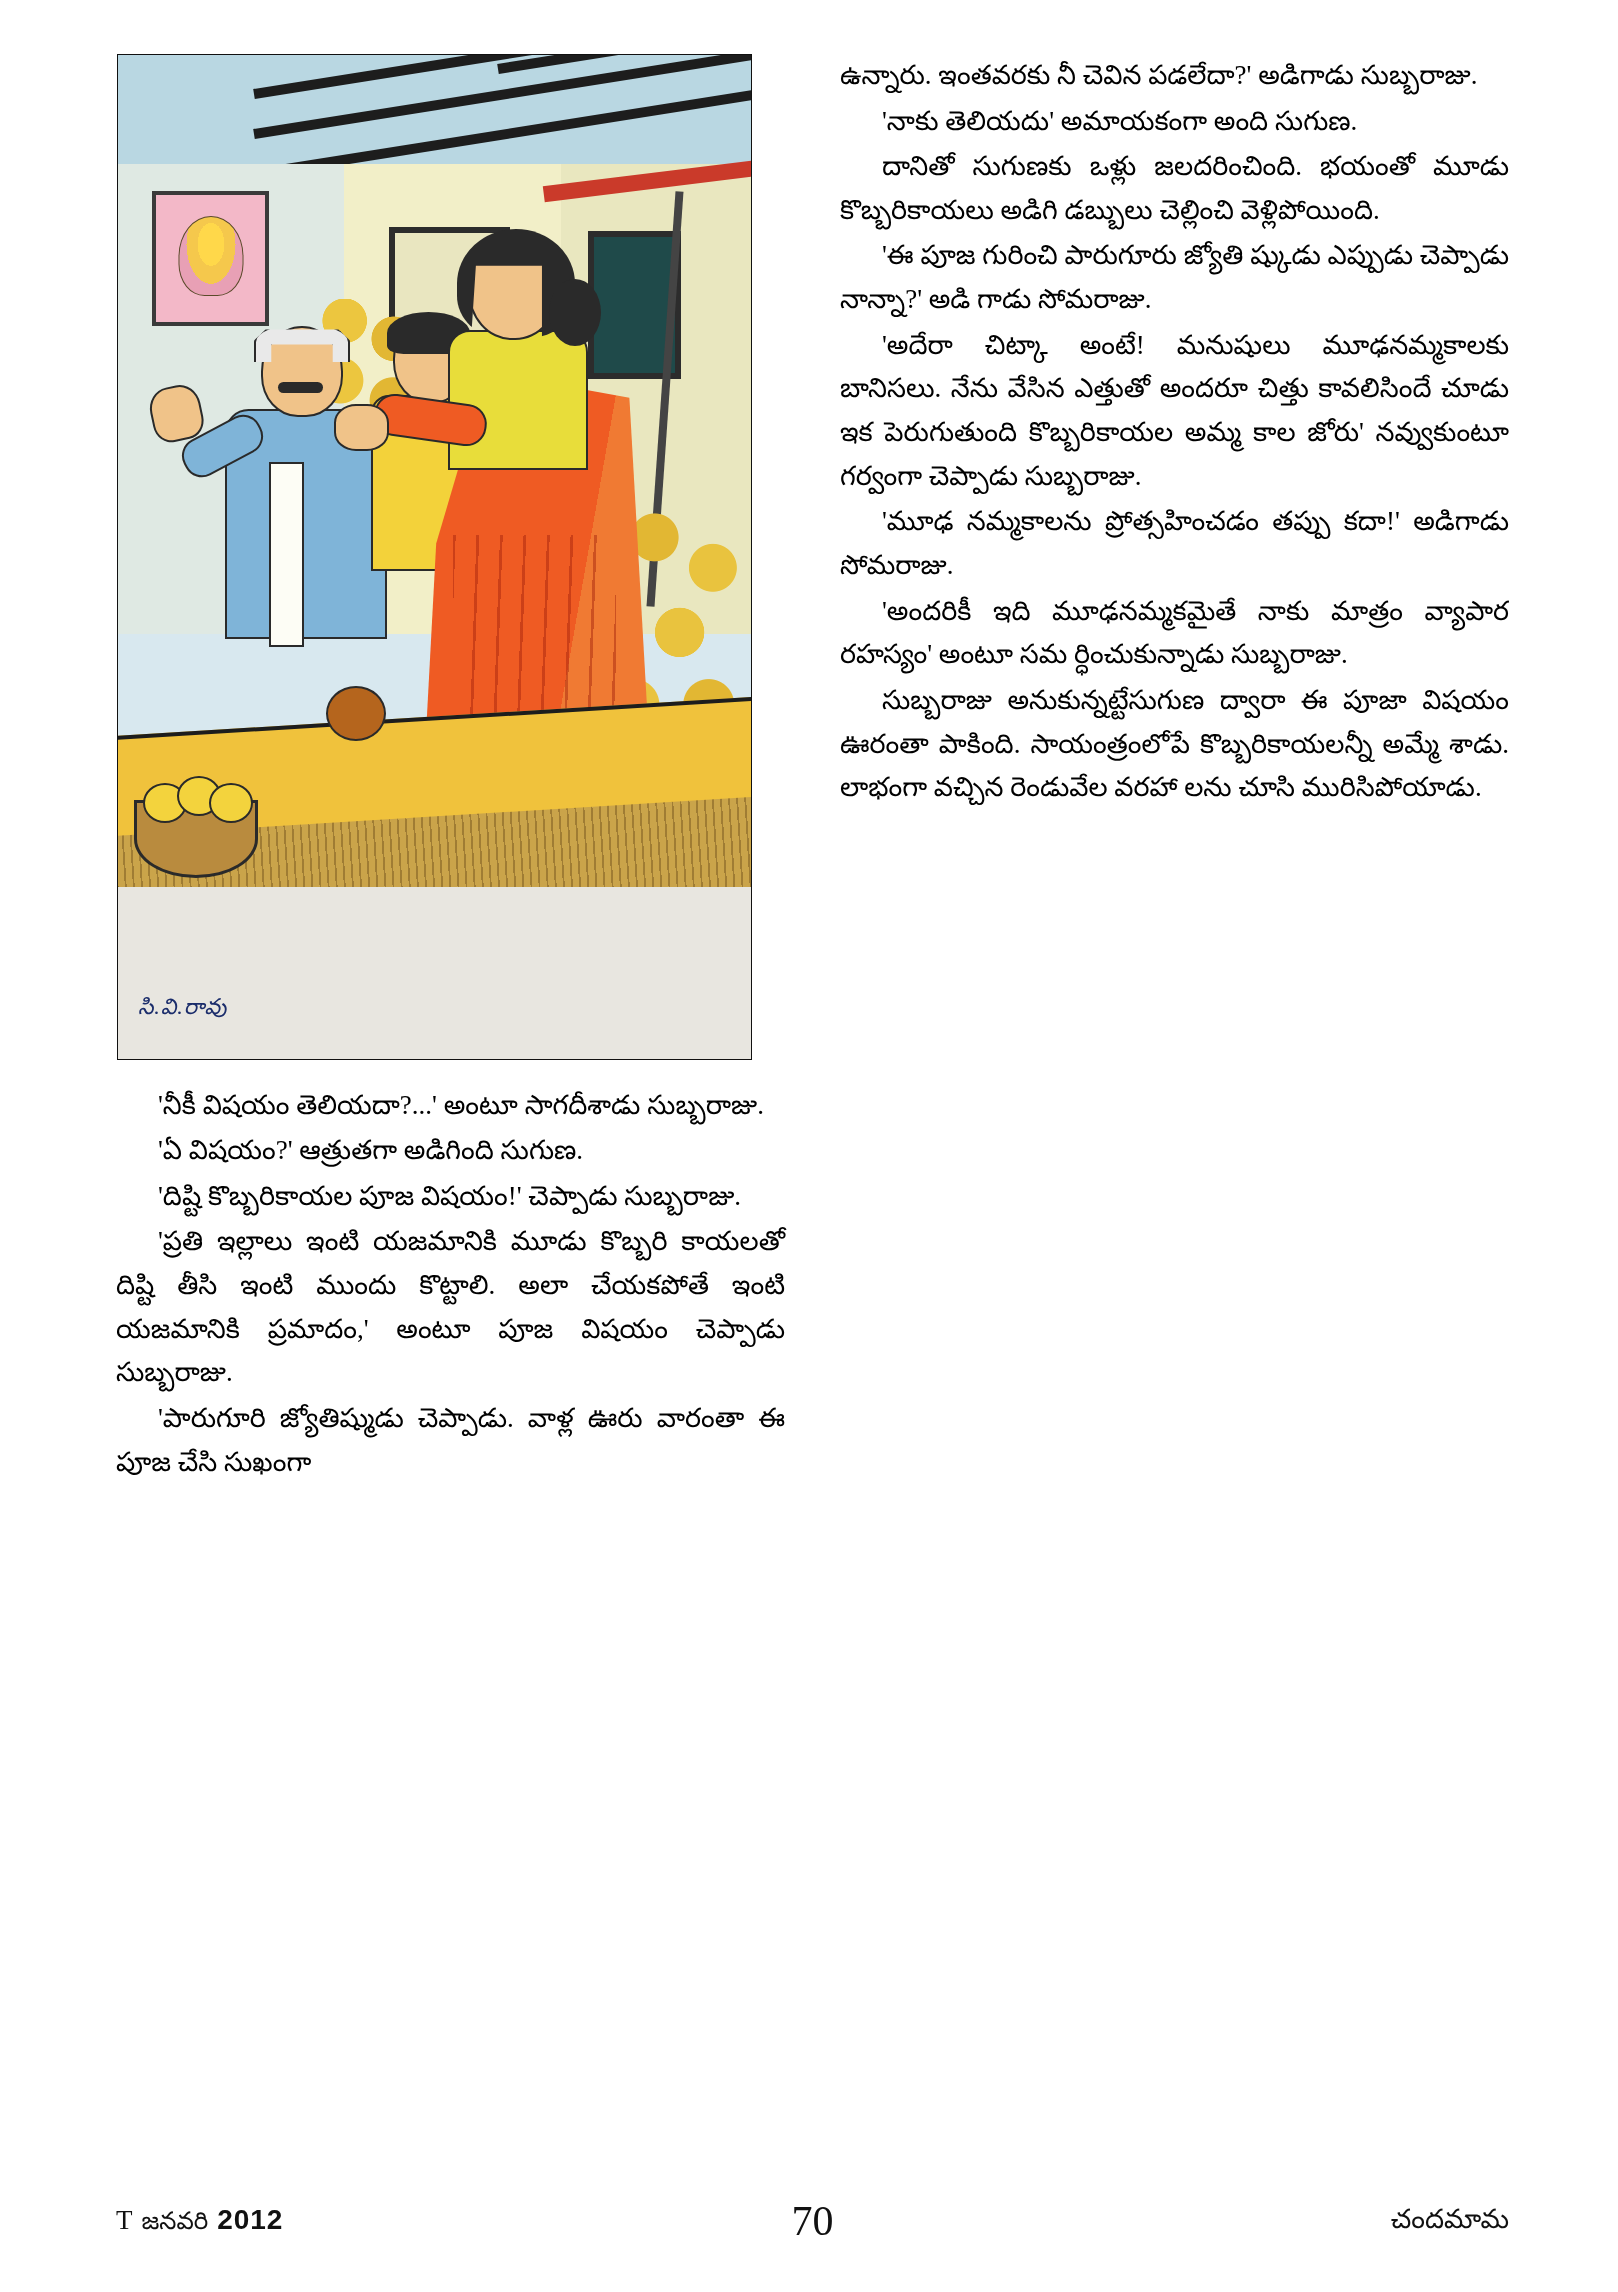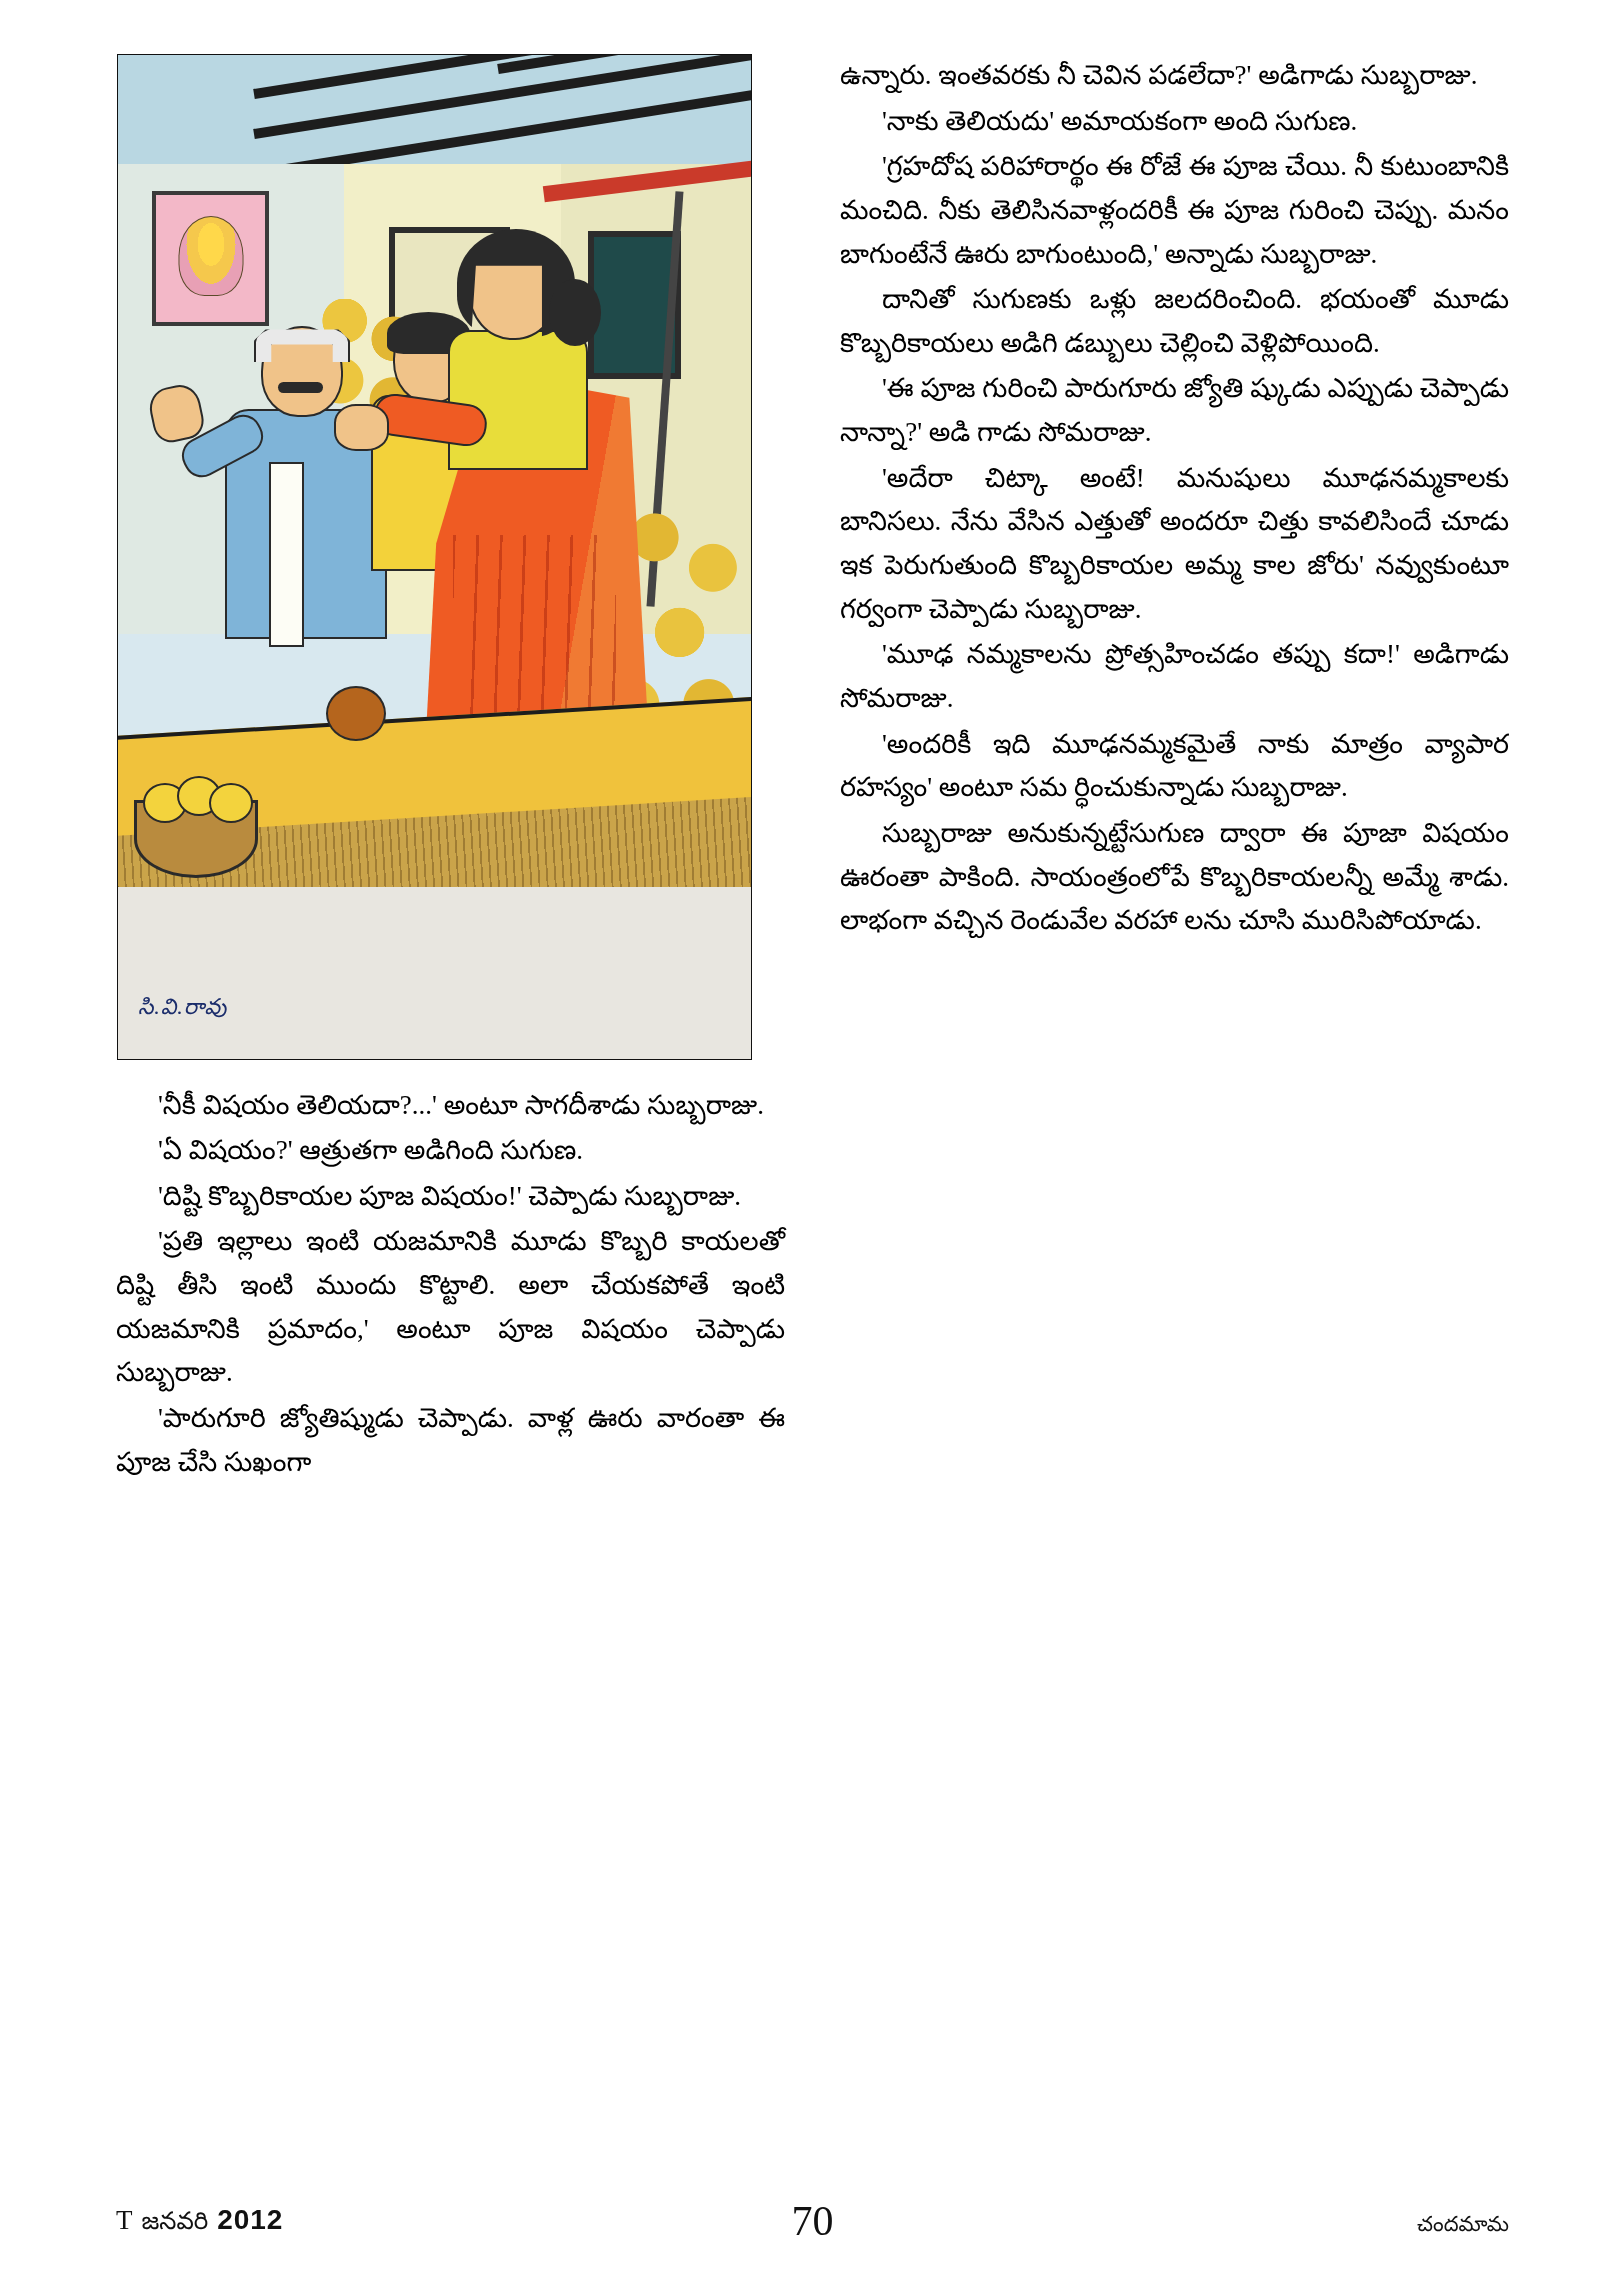--- a/index.html
+++ b/index.html
@@ -333,21 +333,21 @@
   .footer .left .t { font-family: "Liberation Serif", serif; font-size: 27px; }
   .footer .left .yr { font-weight: bold; font-size: 28px; letter-spacing: 0.9px; }
   .footer .center {
     position: absolute; left: 50%; bottom: -3.6px; transform: translateX(-50%);
     font-family: "Liberation Serif", serif;
     font-size: 42px;
   }
   .footer .right {
     position: absolute; right: 0; bottom: 0;
     font-family: Liberation Mono, monospace;
-    font-size: 21px;
+    font-size: 27px;
   }
 </style>
 </head>
 <body>
 
 <div class="page">
 
   <div class="columns">
 
     <div class="col col-left">
@@ -419,21 +419,20 @@
         <p class="para">'దిష్టి కొబ్బరికాయల పూజ విషయం!' చెప్పాడు సుబ్బరాజు.</p>
         <p class="para">'ప్రతి ఇల్లాలు ఇంటి యజమానికి మూడు కొబ్బరి కాయలతో దిష్టి తీసి ఇంటి ముందు కొట్టాలి. అలా చేయకపోతే ఇంటి యజమానికి ప్రమాదం,' అంటూ పూజ విషయం చెప్పాడు సుబ్బరాజు.</p>
         <p class="para">'పారుగూరి జ్యోతిష్ముడు చెప్పాడు. వాళ్ల ఊరు వారంతా ఈ పూజ చేసి సుఖంగా</p>
       </div>
     </div>
 
     <div class="col col-right">
       <div class="tel">
         <p class="para noindent">ఉన్నారు. ఇంతవరకు నీ చెవిన పడలేదా?' అడిగాడు సుబ్బరాజు.</p>
         <p class="para">'నాకు తెలియదు' అమాయకంగా అంది సుగుణ.</p>
-        <p class="para">'గ్రహదోష పరిహారార్థం ఈ రోజే ఈ పూజ చేయి. నీ కుటుంబానికి మంచిది. నీకు తెలిసినవాళ్లందరికీ ఈ పూజ గురించి చెప్పు. మనం బాగుంటేనే ఊరు బాగుంటుంది,' అన్నాడు సుబ్బరాజు.</p>
         <p class="para">దానితో సుగుణకు ఒళ్లు జలదరించింది. భయంతో మూడు కొబ్బరికాయలు అడిగి డబ్బులు చెల్లించి వెళ్లిపోయింది.</p>
         <p class="para">'ఈ పూజ గురించి పారుగూరు జ్యోతి ష్కుడు ఎప్పుడు చెప్పాడు నాన్నా?' అడి గాడు సోమరాజు.</p>
         <p class="para">'అదేరా చిట్కా అంటే! మనుషులు మూఢనమ్మకాలకు బానిసలు. నేను వేసిన ఎత్తుతో అందరూ చిత్తు కావలిసిందే చూడు ఇక పెరుగుతుంది కొబ్బరికాయల అమ్మ కాల జోరు' నవ్వుకుంటూ గర్వంగా చెప్పాడు సుబ్బరాజు.</p>
         <p class="para">'మూఢ నమ్మకాలను ప్రోత్సహించడం తప్పు కదా!' అడిగాడు సోమరాజు.</p>
         <p class="para">'అందరికీ ఇది మూఢనమ్మకమైతే నాకు మాత్రం వ్యాపార రహస్యం' అంటూ సమ ర్ధించుకున్నాడు సుబ్బరాజు.</p>
         <p class="para">సుబ్బరాజు అనుకున్నట్టేసుగుణ ద్వారా ఈ పూజా విషయం ఊరంతా పాకింది. సాయంత్రంలోపే కొబ్బరికాయలన్నీ అమ్మే శాడు. లాభంగా వచ్చిన రెండువేల వరహా లను చూసి మురిసిపోయాడు.</p>
       </div>
     </div>
   </div>
 

